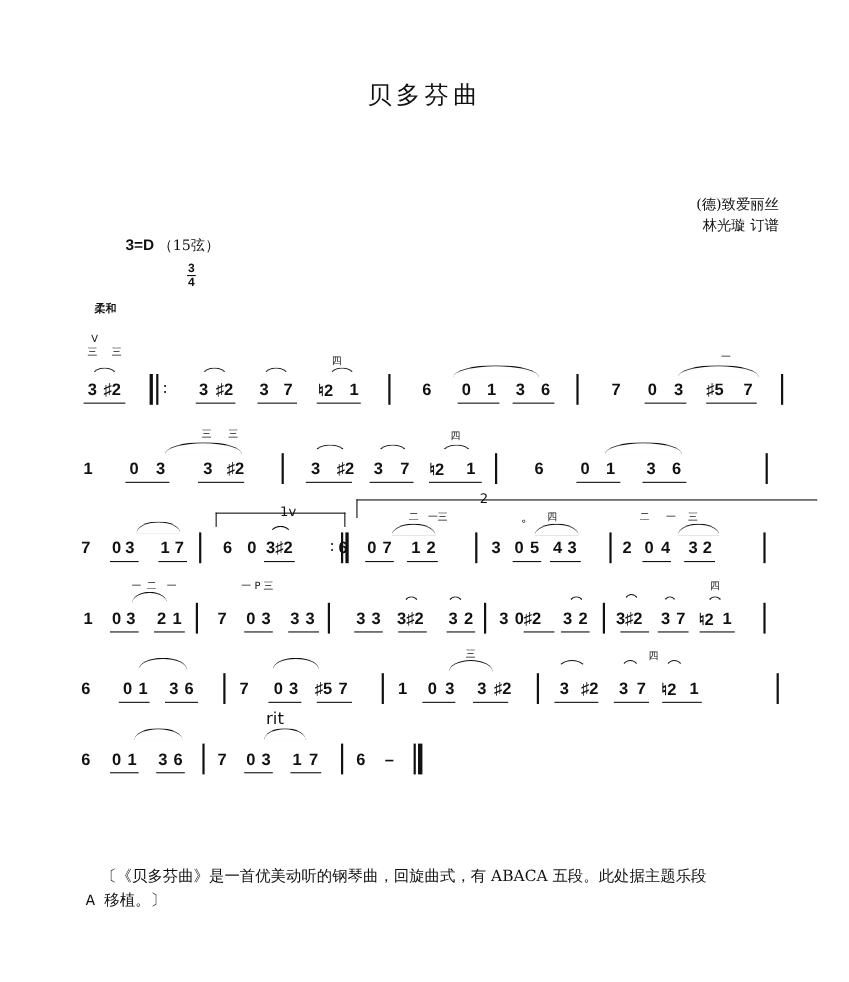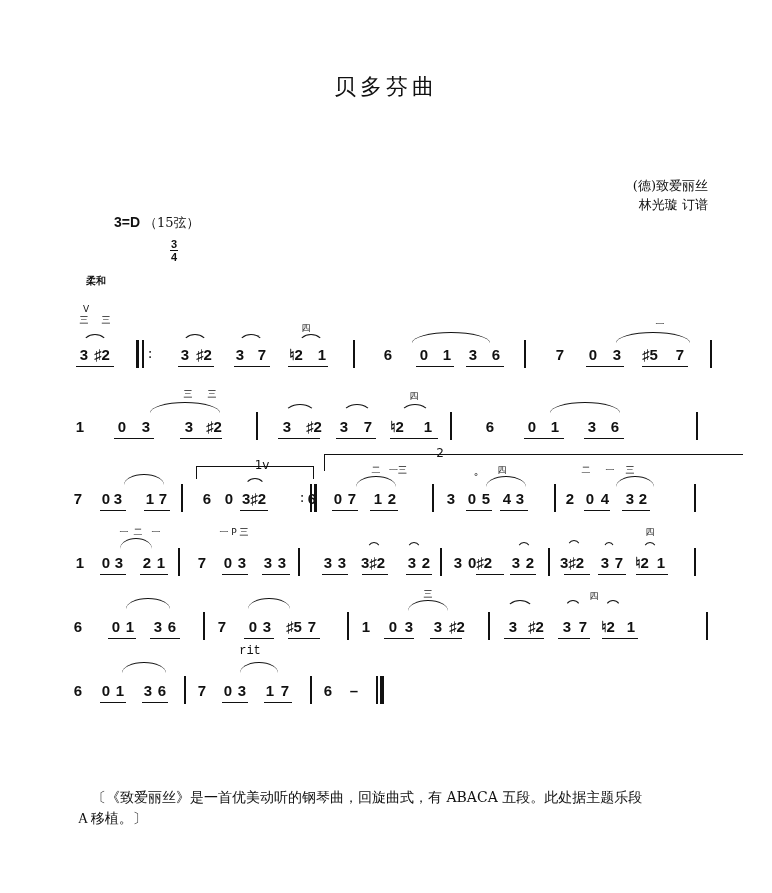--- a/index.html
+++ b/index.html
@@ -14,21 +14,21 @@
   .expr{left:86px;top:274px;font-size:10px;font-weight:bold;font-family:"DejaVu Serif",serif;}
   .row{left:70px;width:650px;height:44px;}
   .note{position:absolute;font-family:"Liberation Sans",sans-serif;font-weight:bold;font-size:15px;top:14px;transform:translateX(-50%);white-space:nowrap;}
   .bar{position:absolute;top:8px;width:1.5px;height:28px;background:#111;}
   .ul{position:absolute;height:1.2px;background:#111;top:34px;}
   .arc{position:absolute;border:1.5px solid #111;border-bottom:none;border-left-color:transparent;border-right-color:transparent;border-radius:50% 50% 0 0/100% 100% 0 0;height:10px;}
   .arc2{position:absolute;border-top:1.6px solid #111;border-radius:50%/100% 100% 0 0;height:10px;}
   .mark{position:absolute;font-size:9px;font-family:"DejaVu Sans",sans-serif;transform:translateX(-50%);}
   .dbl{position:absolute;top:8px;height:28px;width:3px;background:#111;}
   .footnote{left:92px;top:784px;font-size:14px;font-family:"DejaVu Serif",serif;line-height:26px;width:640px;}
-  .footnote2{left:78px;top:810px;font-size:14px;font-family:Liberation Serif, serif;}
+  .footnote2{left:78px;top:810px;font-size:14px;font-family:Liberation Mono, monospace;}
 </style>
 </head>
 <body>
 
 <div class="abs title">贝多芬曲</div>
 <div class="abs credit" style="top:177px;">(德)致爱丽丝</div>
 <div class="abs credit" style="top:196px;">林光璇  订谱</div>
 
 <div class="abs key">
   <span>3=D</span>
@@ -280,35 +280,35 @@
     <span class="note" style="left: 513px;">7</span>
     <span class="note" style="left: 538px;">♮2</span>
     <span class="note" style="left: 561px;">1</span>
   </div>
 
 <div class="abs row" style="top:668px;">
   <div class="arc2" style="left:52px;width:44px;top:-6px;"></div>
   <div class="ul" style="left:30px;width:26px;"></div>
   <div class="ul" style="left:72px;width:26px;"></div>
   <div class="bar" style="left:114px;"></div>
-  <div class="mark" style="left:180px;top:-24px;font-size:12px;font-family:Liberation Mono, monospace;">rit</div>
+  <div class="mark" style="left:180px;top:-24px;font-size:15px;">rit</div>
   <div class="arc2" style="left:170px;width:38px;top:-6px;"></div>
   <div class="ul" style="left:152px;width:26px;"></div>
   <div class="ul" style="left:194px;width:28px;"></div>
   <div class="bar" style="left:240px;"></div>
   <div class="bar" style="left:306px;width:1.5px;"></div>
   <div class="dbl" style="left:310px;width:3.5px;"></div>
 <span class="note" style="left: 8px;">6</span>
     <span class="note" style="left: 36px;">0</span>
     <span class="note" style="left: 50px;">1</span>
     <span class="note" style="left: 78px;">3</span>
     <span class="note" style="left: 92px;">6</span>
     <span class="note" style="left: 132px;">7</span>
     <span class="note" style="left: 158px;">0</span>
     <span class="note" style="left: 172px;">3</span>
     <span class="note" style="left: 200px;">1</span>
     <span class="note" style="left: 215px;">7</span>
     <span class="note" style="left: 258px;">6</span>
     <span class="note" style="left: 284px;">–</span>
   </div>
 
-<div class="abs footnote">〔《致爱丽丝》是一首优美动听的钢琴曲，回旋曲式，有 ABACA 五段。此处据主题乐段</div>
+<div class="abs footnote">〔《贝多芬曲》是一首优美动听的钢琴曲，回旋曲式，有 ABACA 五段。此处据主题乐段</div>
 <div class="abs footnote2">A 移植。〕</div>
 
 </body></html>

